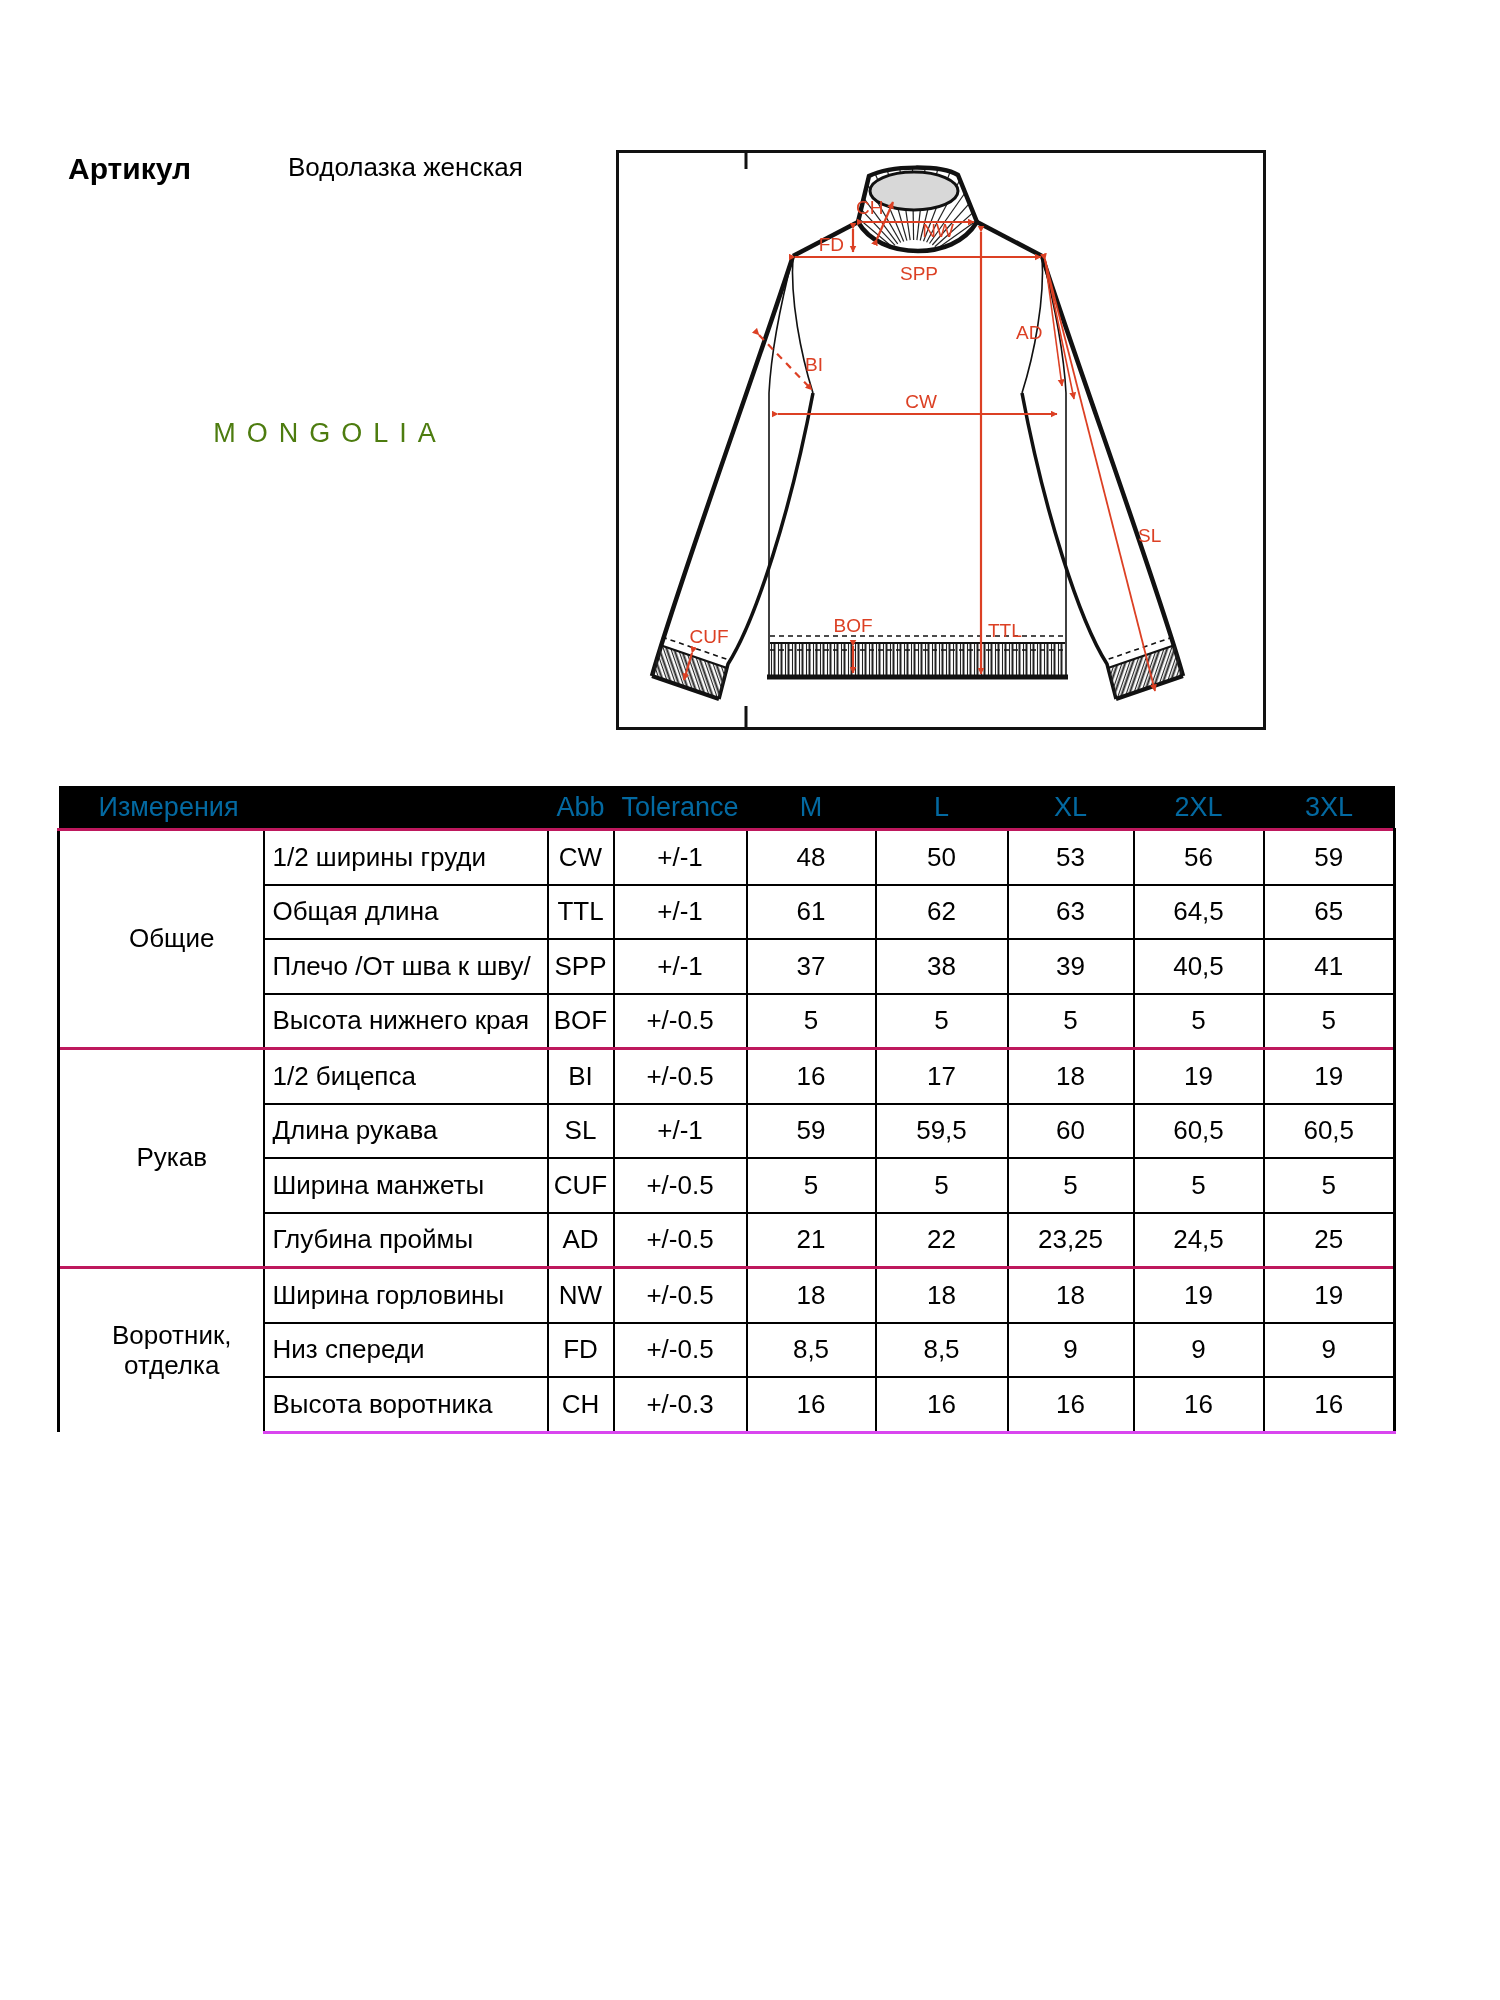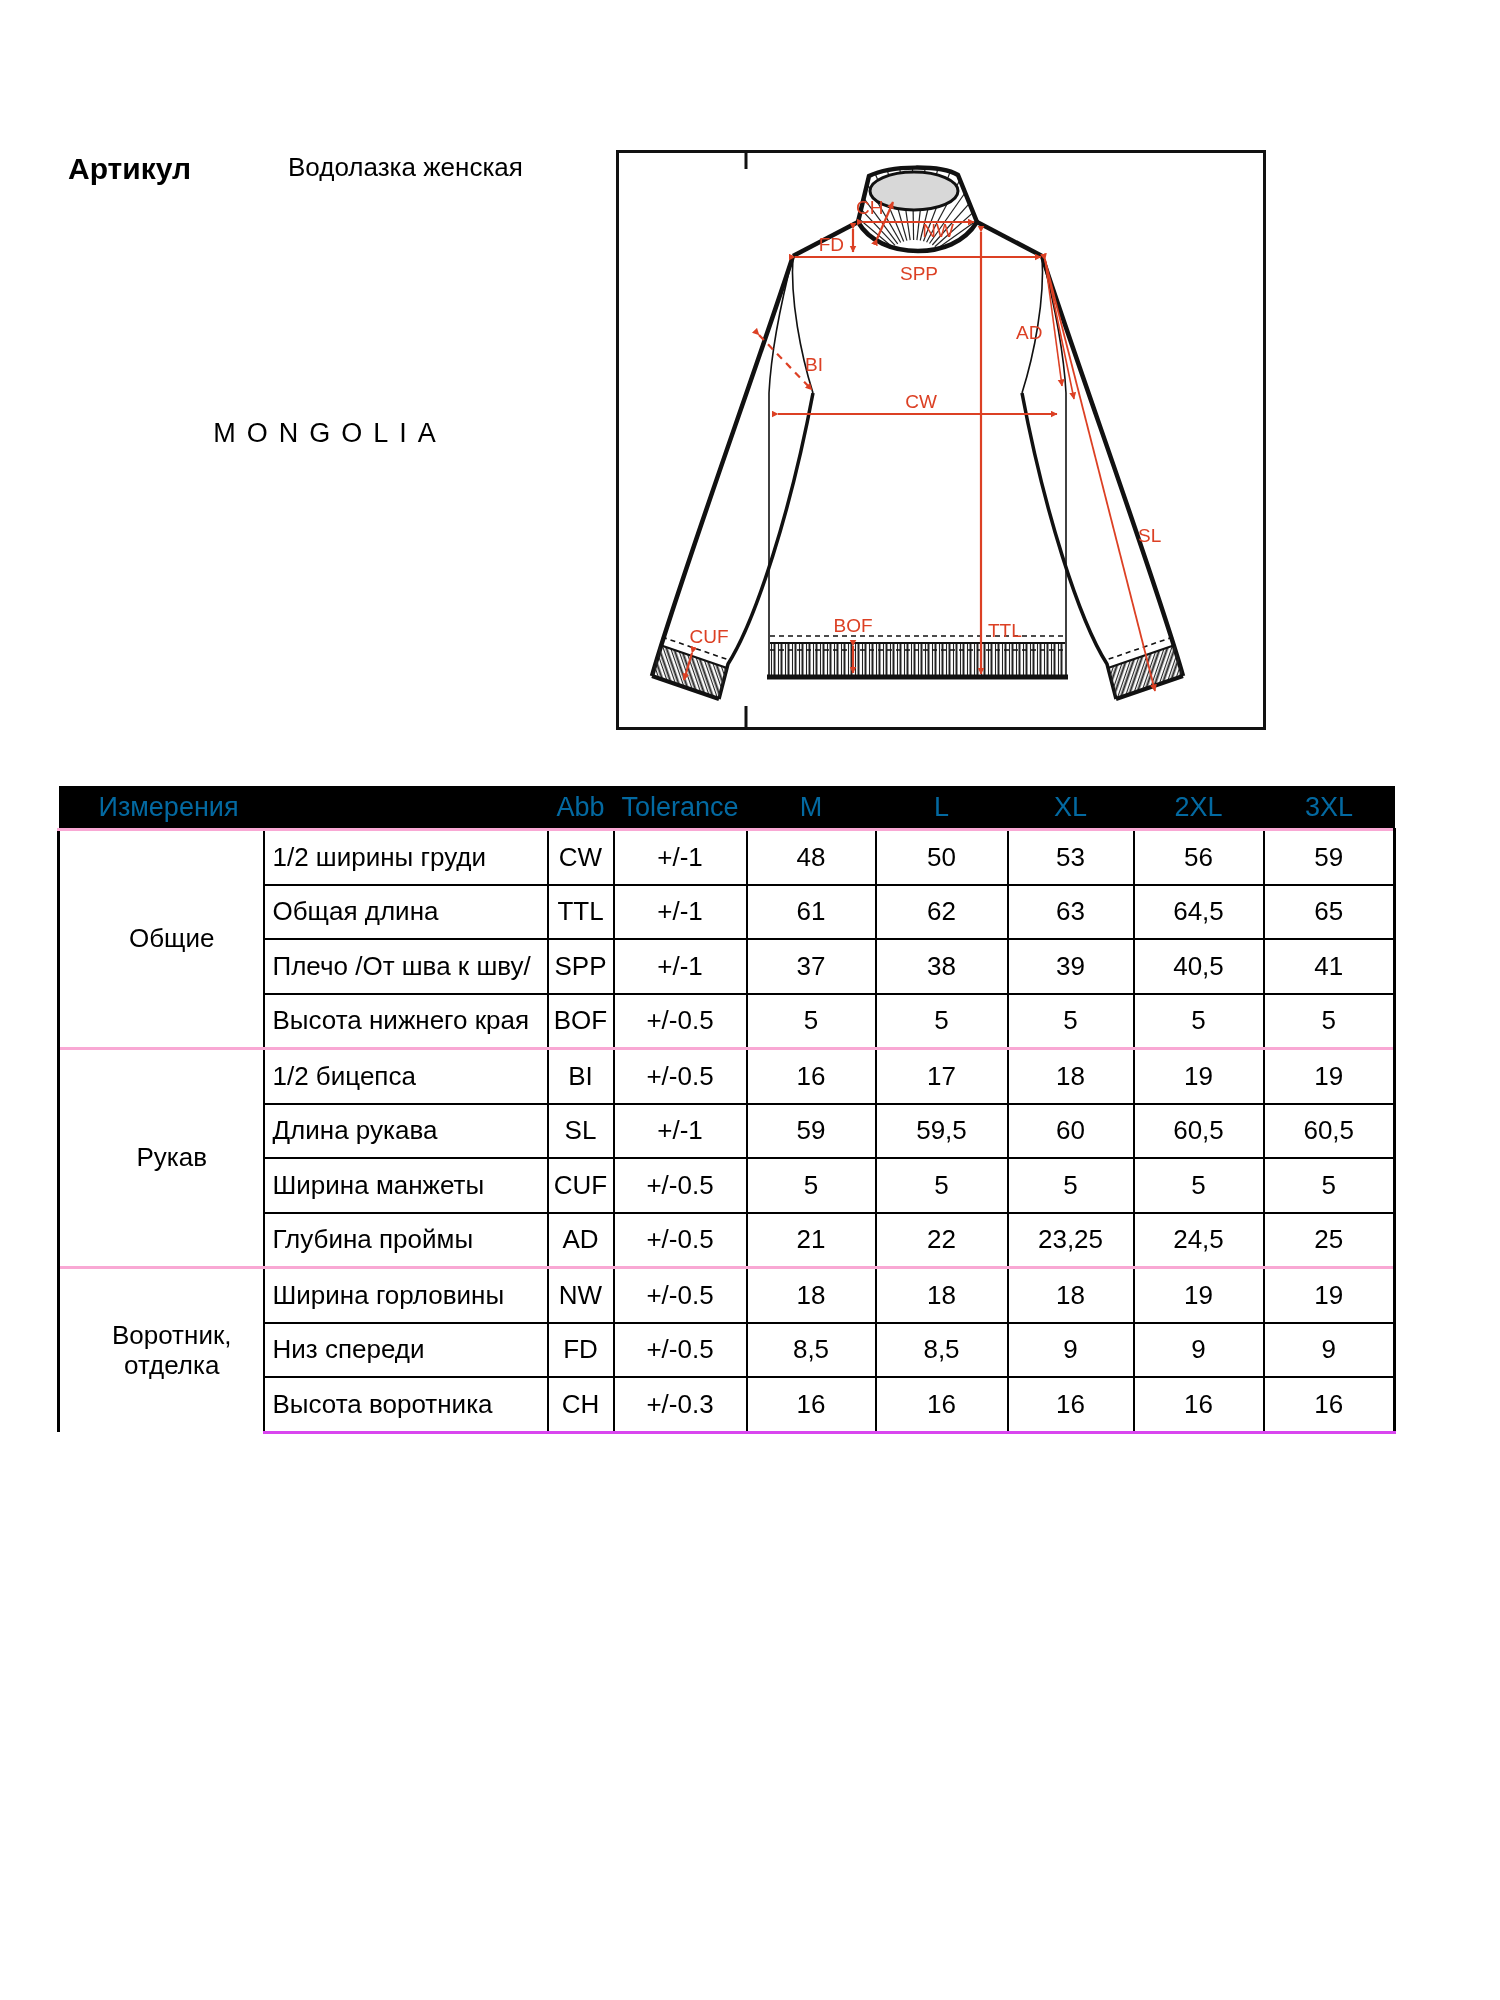--- a/index.html
+++ b/index.html
@@ -3,36 +3,36 @@
 <meta charset="utf-8">
 <style>
   html,body{margin:0;padding:0;background:#fff;}
   body{width:1500px;height:2000px;position:relative;font-family:"Liberation Sans",sans-serif;color:#000;}
   .article-label{position:absolute;top:152px;left:68px;font-size:30px;font-weight:bold;white-space:nowrap;}
   .article-value{position:absolute;top:152px;left:267px;font-size:26px;white-space:nowrap;margin-left:21px;}
 
   
   .brand{position:absolute;left:120px;top:400px;width:420px;text-align:center;color:#8f9194;}
   .brand-name{font-size:102px;font-weight:300;letter-spacing:4px;line-height:100px;}
-  .brand-sub{font-size:27px;letter-spacing:11px;margin-top:18px;color:#000000;}
+  .brand-sub{font-size:27px;letter-spacing:11px;margin-top:18px;color:#4d7c0f;}
 
   
   .diagram{position:absolute;left:616px;top:150px;width:650px;height:580px;}
   .diagram svg{display:block;}
   .red-label{font-size:19px;fill:#dc4024;font-family:"Liberation Sans",sans-serif;}
 
   
   .spec-wrap{position:absolute;left:57px;top:786px;}
   table.spec{border-collapse:collapse;table-layout:fixed;width:1336px;}
   table.spec th{background:#000;color:#0369a1;font-weight:normal;font-size:27px;height:42px;border:0;padding:0;text-align:center;}
   table.spec th.h-left{text-align:left;padding-left:40px;}
   table.spec td{border:2px solid #000;font-size:26px;text-align:center;height:52.5px;padding:0;background:#fff;}
   table.spec td.name{text-align:left;padding:0 4px 0 8px;}
   table.spec td.grp{line-height:1.15;padding-left:21px;}
-  table.spec tr.gs td{border-top:3px solid #f9a8d4;}
+  table.spec tr.gs td{border-top:3px solid #be185d;}
   table.spec td.col-l{border-left:3px solid #000;}
   table.spec td.col-r{border-right:3px solid #000;}
   table.spec tr.last td{border-bottom:3px solid #d946ef;margin-left:28px;}
   table.spec td.open{border-bottom:0;}
 </style>
 </head>
 <body>
 
 <div class="article-label">Артикул</div>
 <div class="article-value">Водолазка женская</div>

